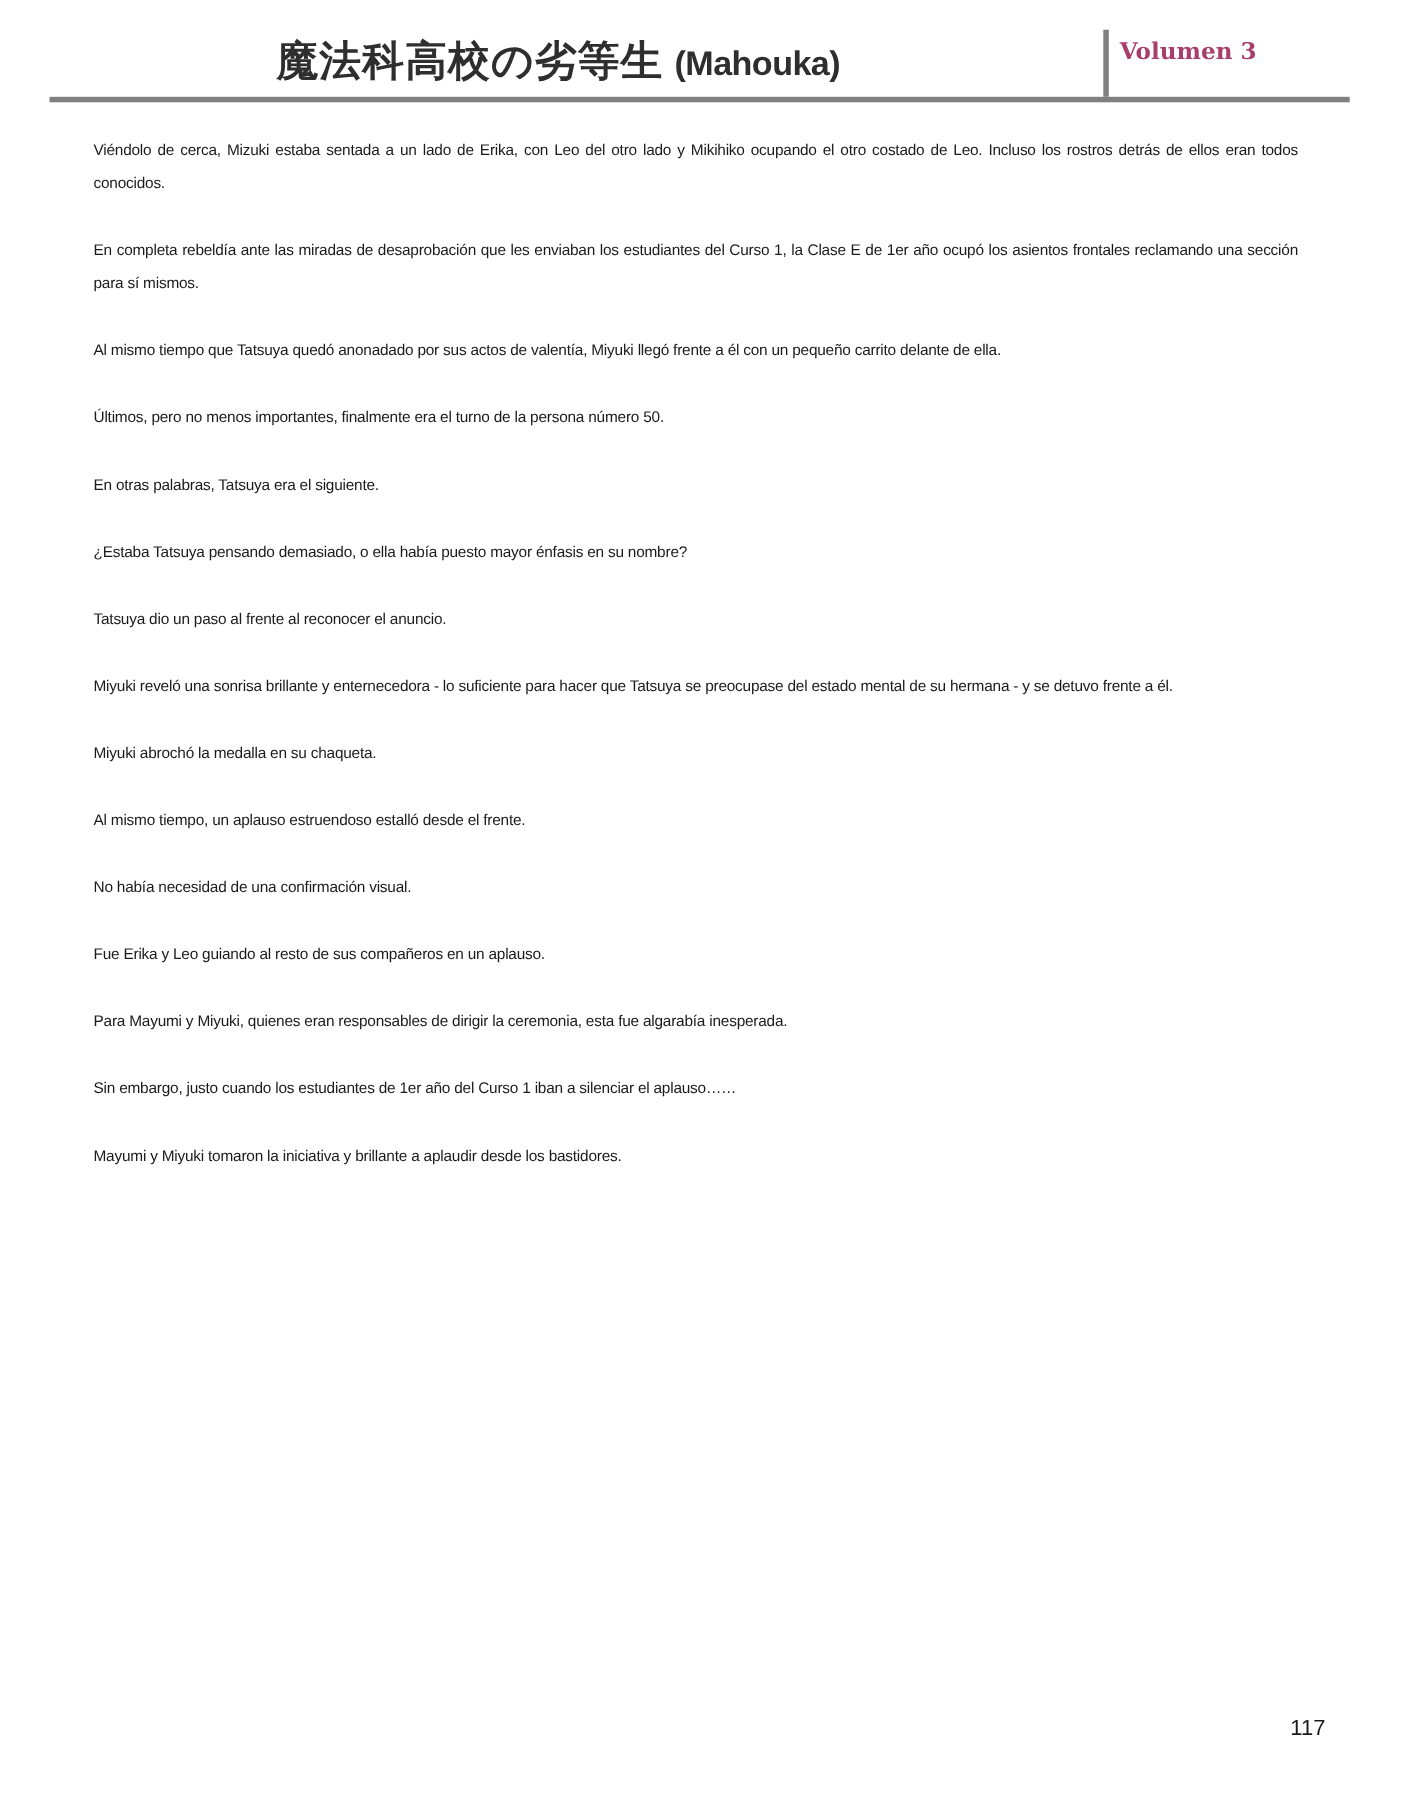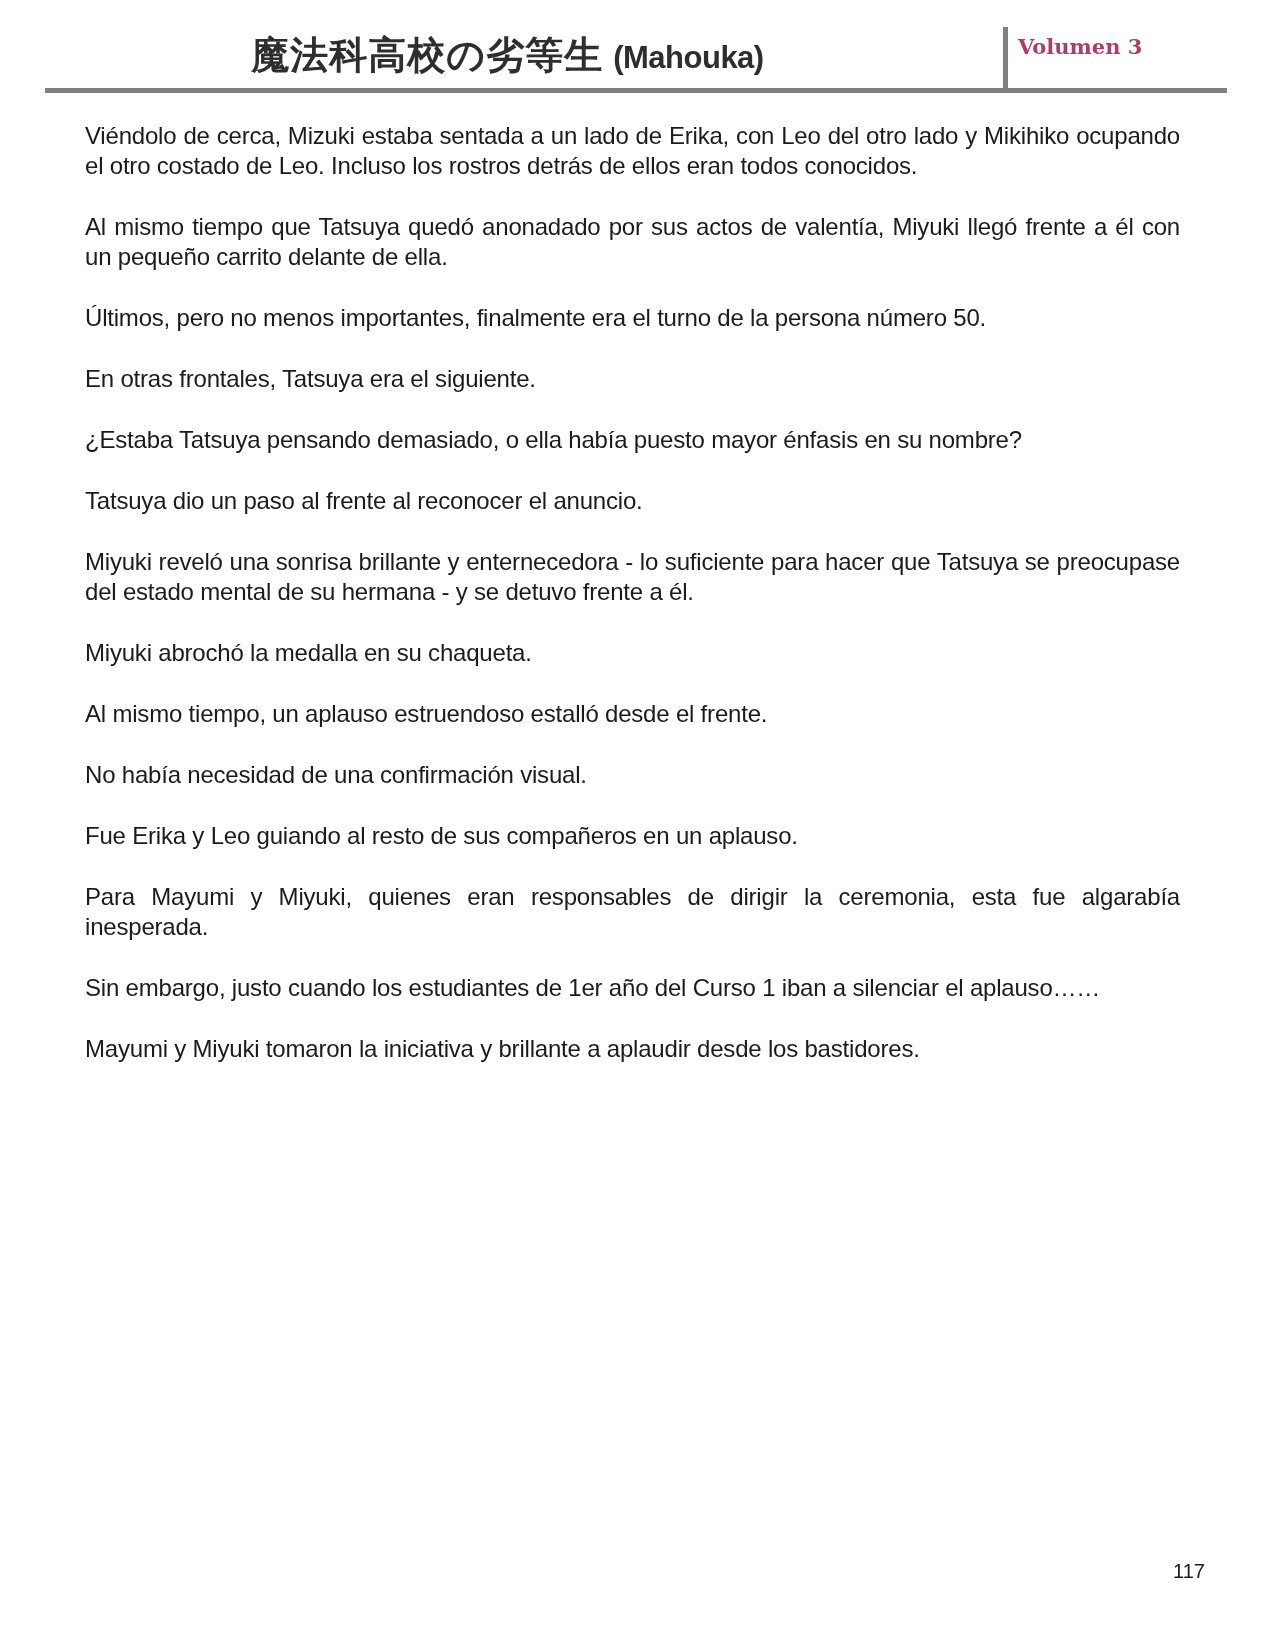--- a/index.html
+++ b/index.html
@@ -69,21 +69,21 @@
 
   
   .content {
     position: absolute;
     left: 85px;
     top: 121px;
     width: 1095px;
   }
   .content p {
     margin: 0 0 31px 0;
-    font-size: 24px;
+    font-size: 14px;
     line-height: 30px;
     text-align: justify;
     letter-spacing: -0.2px;
     color: #1b1b1b;
   }
 
   
   .page-number {
     position: absolute;
     left: 1145px;
@@ -102,23 +102,24 @@
     <div class="doc-title">
       <span class="title-jp">魔法科高校の劣等生</span><span class="title-latin">(Mahouka)</span>
     </div>
     <div class="header-divider"></div>
     <div class="volume-label">Volumen 3</div>
     <div class="header-rule"></div>
   </header>
 
   <main class="content">
     <p>Viéndolo de cerca, Mizuki estaba sentada a un lado de Erika, con Leo del otro lado y Mikihiko ocupando el otro costado de Leo. Incluso los rostros detrás de ellos eran todos conocidos.</p>
+    <p>En completa rebeldía ante las miradas de desaprobación que les enviaban los estudiantes del Curso 1, la Clase E de 1er año ocupó los asientos frontales reclamando una sección para sí mismos.</p>
     <p>Al mismo tiempo que Tatsuya quedó anonadado por sus actos de valentía, Miyuki llegó frente a él con un pequeño carrito delante de ella.</p>
     <p>Últimos, pero no menos importantes, finalmente era el turno de la persona número 50.</p>
-    <p>En otras frontales, Tatsuya era el siguiente.</p>
+    <p>En otras palabras, Tatsuya era el siguiente.</p>
     <p>¿Estaba Tatsuya pensando demasiado, o ella había puesto mayor énfasis en su nombre?</p>
     <p>Tatsuya dio un paso al frente al reconocer el anuncio.</p>
     <p>Miyuki reveló una sonrisa brillante y enternecedora - lo suficiente para hacer que Tatsuya se preocupase del estado mental de su hermana - y se detuvo frente a él.</p>
     <p>Miyuki abrochó la medalla en su chaqueta.</p>
     <p>Al mismo tiempo, un aplauso estruendoso estalló desde el frente.</p>
     <p>No había necesidad de una confirmación visual.</p>
     <p>Fue Erika y Leo guiando al resto de sus compañeros en un aplauso.</p>
     <p>Para Mayumi y Miyuki, quienes eran responsables de dirigir la ceremonia, esta fue algarabía inesperada.</p>
     <p>Sin embargo, justo cuando los estudiantes de 1er año del Curso 1 iban a silenciar el aplauso……</p>
     <p>Mayumi y Miyuki tomaron la iniciativa y brillante a aplaudir desde los bastidores.</p>

